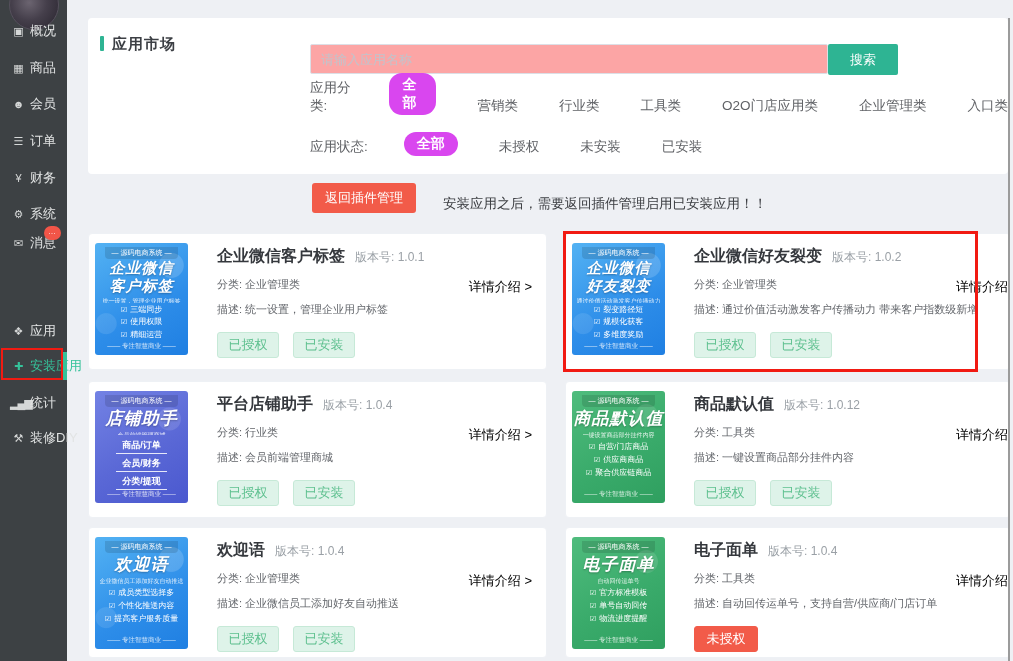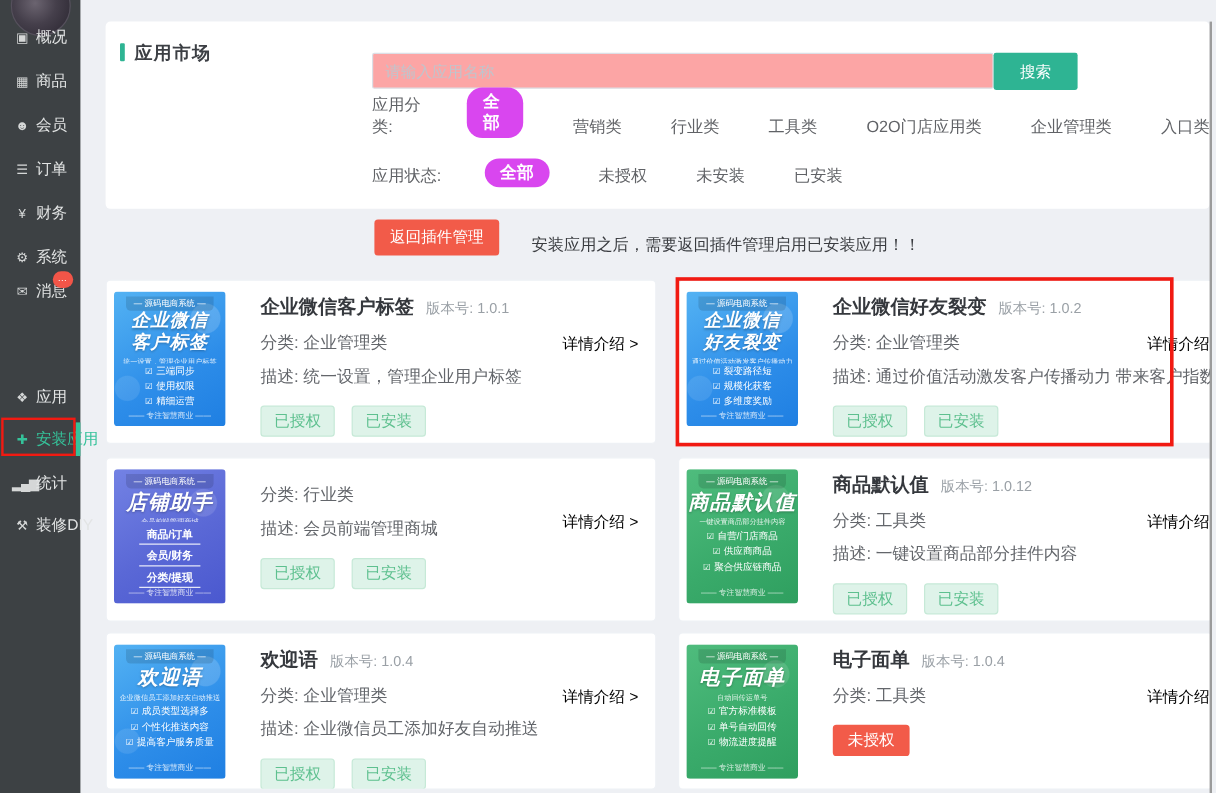--- a/index.html
+++ b/index.html
@@ -62,21 +62,21 @@
   .tile-title.one { font-size:17px; margin-top:2px; }
   .tile-sub { font-size:6px; color:rgba(255,255,255,.85); max-width:100px; white-space:nowrap; overflow:hidden; margin:2px 0 1px; }
   .tile-bullet { font-size:8px; line-height:1.6; white-space:nowrap; }
   .tile-bullet .chk { font-size:7px; margin-right:3px; }
   .tile-line { font-size:9px; font-weight:700; border-bottom:1px solid rgba(255,255,255,.85);
     padding:0 6px 1px; margin-top:3px; white-space:nowrap; }
   .tile-footer { margin-top:auto; font-size:6.5px; color:rgba(255,255,255,.8); padding-bottom:4px; white-space:nowrap; }
   .info { position:absolute; left:128px; top:12px; right:8px; }
   .app-title { font-size:16px; color:#35383d; font-weight:600; }
   .app-version { font-size:12px; color:#9aa0a6; margin-left:10px; }
-  .app-category, .app-desc { font-size:14px; color:#63666b; margin-top:10px; white-space:nowrap; }
+  .app-category, .app-desc { font-size:11px; color:#63666b; margin-top:10px; white-space:nowrap; }
   .tag-row { margin-top:15px; display:flex; gap:14px; }
   .tag { display:inline-block; width:62px; height:26px; line-height:24px; text-align:center; font-size:13px;
     background:#def3e9; border:1px solid #c6e9d7; color:#5ec08f; border-radius:3px; cursor:pointer; }
   .tag.danger { background:#f25b49; border-color:#f25b49; color:#fff; width:64px; }
   .detail-link { position:absolute; right:14px; top:44px; font-size:13px; color:#000000; cursor:pointer;
     white-space:nowrap; text-decoration:none; }
   .c-r .detail-link { right:2px; }
 
   
   .hl-box { position:absolute; border:3px solid #f11a12; z-index:9; pointer-events:none; }
@@ -189,20 +189,21 @@
       <div class="tile tile-indigo">
         <div class="tile-banner">— 源码电商系统 —</div>
         <div class="tile-title one">店铺助手</div>
         <div class="tile-sub">会员前端管理商城</div>
         <div class="tile-line">商品/订单</div>
         <div class="tile-line">会员/财务</div>
         <div class="tile-line">分类/提现</div>
         <div class="tile-footer">—— 专注智慧商业 ——</div>
       </div>
       <div class="info">
+        <div><span class="app-title">平台店铺助手</span><span class="app-version">版本号: 1.0.4</span></div>
         <div class="app-category">分类: 行业类</div>
         <div class="app-desc">描述: 会员前端管理商城</div>
         <div class="tag-row">
           <span class="tag">已授权</span>
           <span class="tag">已安装</span>
         </div>
       </div>
       <a class="detail-link">详情介绍 &gt;</a>
     </div>
 
@@ -256,20 +257,21 @@
         <div class="tile-title one">电子面单</div>
         <div class="tile-sub">自动回传运单号</div>
         <div class="tile-bullet"><span class="chk">☑</span><span>官方标准模板</span></div>
         <div class="tile-bullet"><span class="chk">☑</span><span>单号自动回传</span></div>
         <div class="tile-bullet"><span class="chk">☑</span><span>物流进度提醒</span></div>
         <div class="tile-footer">—— 专注智慧商业 ——</div>
       </div>
       <div class="info">
         <div><span class="app-title">电子面单</span><span class="app-version">版本号: 1.0.4</span></div>
         <div class="app-category">分类: 工具类</div>
+        <div class="app-desc">描述: 自动回传运单号，支持自营/供应商/门店订单</div>
         <div class="tag-row">
           <span class="tag danger">未授权</span>
         </div>
       </div>
       <a class="detail-link">详情介绍</a>
     </div>
 
   </div>
 
   <div class="hl-box hl-sidebar"></div>

